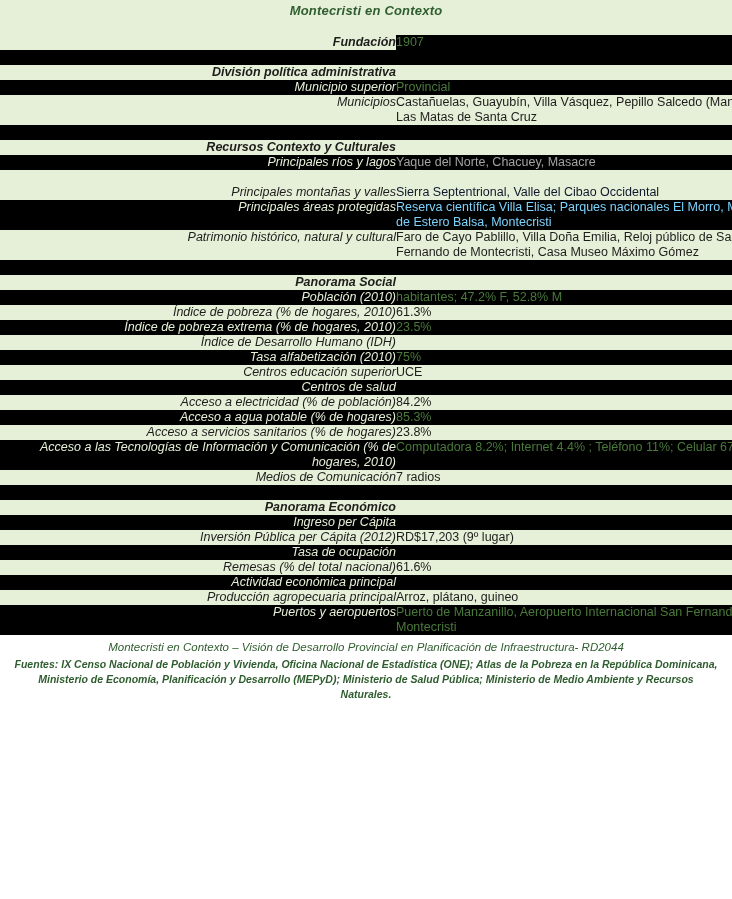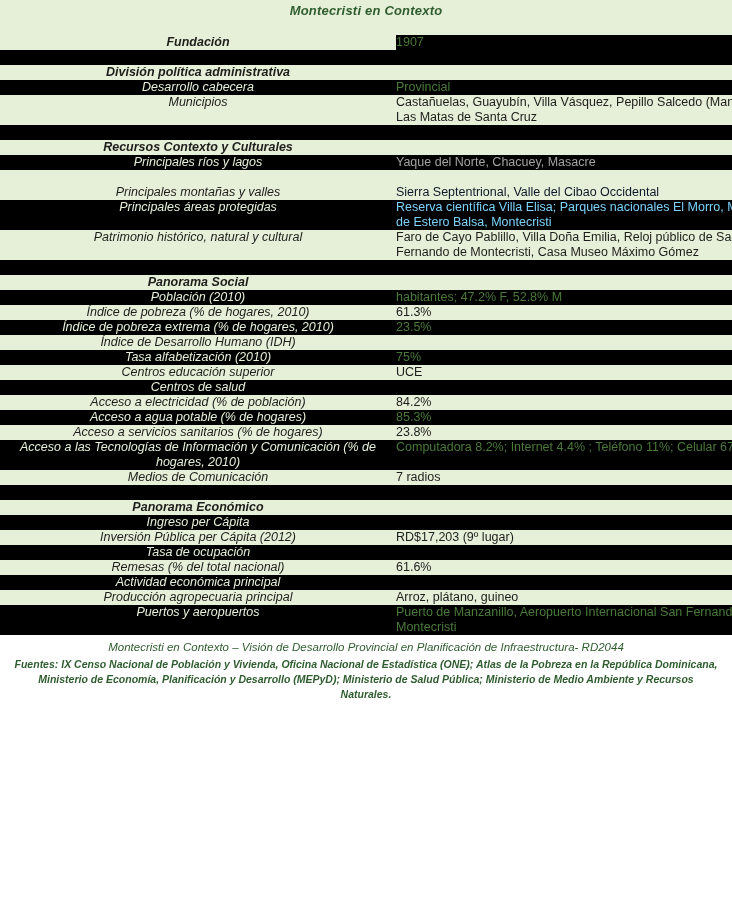--- a/index.html
+++ b/index.html
@@ -39,21 +39,21 @@
     border-collapse: collapse;
     width: 732px;
     table-layout: fixed;
   }
   table.tbl td {
     padding: 0;
     vertical-align: top;
   }
   td.lbl {
     width: 396px;
-    text-align: center;
+    text-align: right;
     padding: 2px 6px 2px 4px;
     font-style: italic;
     color: #1d1d1b;
     line-height: 15px;
     box-sizing: border-box;
   }
   td.val {
     width: 399px;
     padding: 2px 6px 2px 6px;
     line-height: 15px;
@@ -113,21 +113,21 @@
         </tr>
         <tr>
           <td class="lbl b-dark" style="color: rgb(230, 240, 216);">&nbsp;</td>
           <td class="val b-dark" style="color: rgb(74, 122, 58);">&nbsp;</td>
         </tr>
         <tr>
           <td class="lbl b-light sec-head">División política administrativa</td>
           <td class="val b-light" style="color: rgb(29, 29, 27);">&nbsp;</td>
         </tr>
         <tr>
-          <td class="lbl b-dark" style="color: rgb(230, 240, 216);">Desarrollo cabecera</td>
+          <td class="lbl b-dark" style="color: rgb(230, 240, 216);">Municipio superior</td>
           <td class="val b-dark" style="color: rgb(74, 122, 58);">Provincial</td>
         </tr>
         <tr>
           <td class="lbl b-light">Municipios</td>
           <td class="val b-light" style="color: rgb(29, 29, 27);">Castañuelas, Guayubín, Villa Vásquez, Pepillo Salcedo (Manzanillo), Las Matas de Santa Cruz</td>
         </tr>
         <tr>
           <td class="lbl b-dark" style="color: rgb(230, 240, 216);">&nbsp;</td>
           <td class="val b-dark" style="color: rgb(74, 122, 58);">&nbsp;</td>
         </tr>

